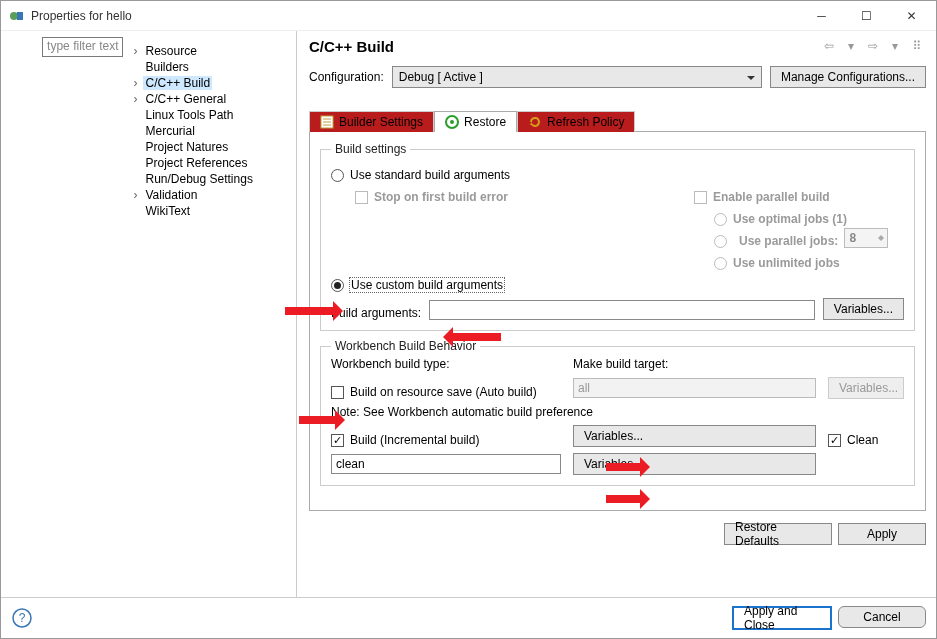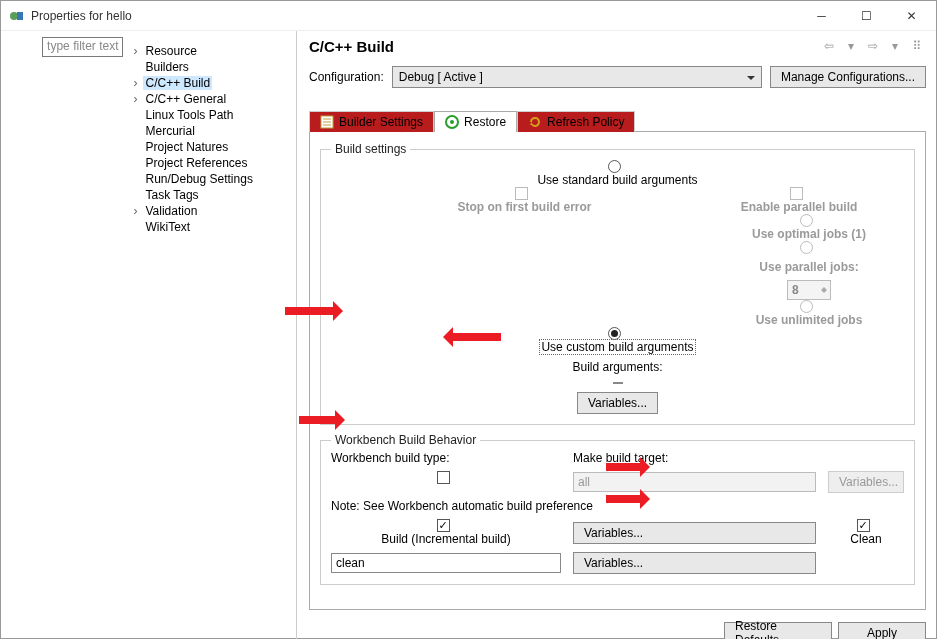--- a/index.html
+++ b/index.html
@@ -27,21 +27,21 @@
   .combo { flex:1; height:22px; border:1px solid #888; background:#e8e8e8; display:flex; align-items:center; padding:0 18px 0 6px; position:relative; }
   .combo::after { content:""; position:absolute; right:6px; top:9px; border:4px solid transparent; border-top-color:#333; }
   .btn { height:22px; border:1px solid #888; background:#e8e8e8; padding:0 10px; display:flex; align-items:center; }
   .tabs { display:flex; margin-top:22px; }
   .tab { display:flex; align-items:center; gap:5px; padding:3px 10px; border:1px solid #ccc; border-bottom:none; background:#b91c1c; position:relative; top:1px; }
   .tab.active { background:#fff; border-color:#aaa; z-index:2; }
   .tab-icon { width:14px; height:14px; }
   .tab-panel { border:1px solid #aaa; padding:10px 10px 16px 10px; }
   fieldset { border:1px solid #ccc; padding:4px 10px 10px 10px; margin:0 0 8px 0; }
   legend { padding:0 4px; color:#222; }
-  .row { display:flex; align-items:center; min-height:22px;flex-direction:column; }
+  .row { display:flex; align-items:flex-end; min-height:22px; }
   .radio, .check { width:13px; height:13px; border:1px solid #555; margin-right:6px; display:inline-flex; align-items:center; justify-content:center; }
   .radio { border-radius:50%; }
   .radio.sel::after { content:""; width:7px; height:7px; border-radius:50%; background:#222; }
   .check.sel::after { content:"✓"; font-size:11px; line-height:11px; }
   .disabled { color:#9a9a9a; }
   .disabled .radio, .disabled .check { border-color:#bbb; }
   .textfield { height:20px; border:1px solid #888; background:#fff; padding:0 4px; display:flex; align-items:center; }
   .textfield.dis { background:#f2f2f2; color:#999; border-color:#bbb; }
   .stepper { width:44px; height:20px; border:1px solid #bbb; background:#f4f4f4; display:flex; align-items:center; padding:0 14px 0 4px; position:relative; color:#888; }
   .stepper::after, .stepper::before { content:""; position:absolute; right:3px; border:3px solid transparent; }
@@ -108,24 +108,20 @@
             </div>
           <div class="item">
               <span class="arrow"></span>
               <span class="label">Project References</span>
             </div>
           <div class="item">
               <span class="arrow"></span>
               <span class="label">Run/Debug Settings</span>
             </div>
           <div class="item">
-              <span class="arrow"></span>
-              <span class="label">Task Tags</span>
-            </div>
-          <div class="item">
               <span class="arrow">›</span>
               <span class="label">Validation</span>
             </div>
           <div class="item">
               <span class="arrow"></span>
               <span class="label">WikiText</span>
             </div>
         </div>
       </div>
 
@@ -222,20 +218,21 @@
 
           <fieldset>
             <legend>Workbench Build Behavior</legend>
             <div class="wb-grid">
               <span>Workbench build type:</span>
               <span>Make build target:</span>
               <span></span>
 
               <div class="row">
                   <span class="check"></span>
+                  <span>Build on resource save (Auto build)</span>
                 </div>
               <div class="textfield dis">all</div>
               <div class="btn disabled" style="background:#eee;border-color:#ccc;color:#999;">Variables...</div>
 
               <span style="grid-column:1 / -1;">Note: See Workbench automatic build preference</span>
 
               <div class="row">
                   <span class="check sel"></span>
                   <span>Build (Incremental build)</span>
                 </div>

